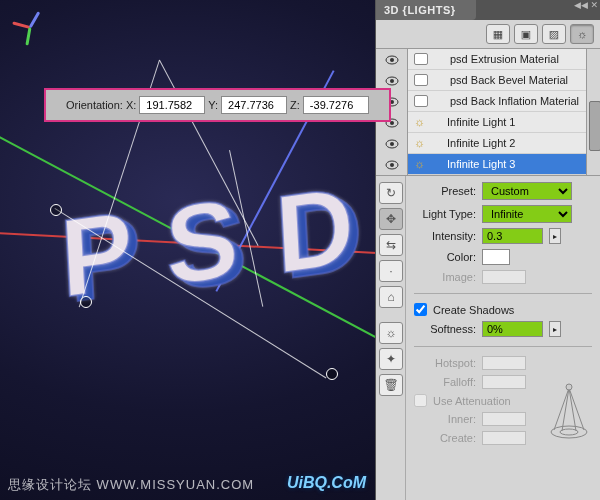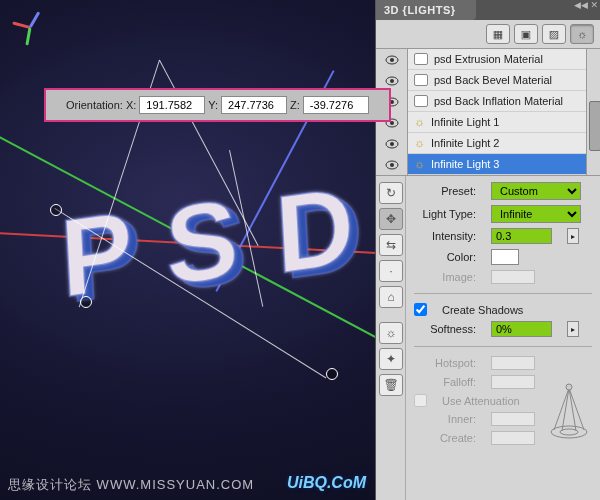--- a/index.html
+++ b/index.html
@@ -31,32 +31,32 @@
 #panel-tab{background:#6a6a6a;color:#eaeaea;padding:4px 8px;font-weight:bold;letter-spacing:.5px;width:100px;border-radius:0 0 4px 0}
 #panel-tab-row{background:#535353;display:flex;align-items:flex-start}
 #icon-row{background:#d5d5d5;padding:4px 6px;display:flex;gap:4px;border-bottom:1px solid #999;justify-content:flex-end}
 .icon-btn{width:24px;height:20px;border:1px solid #888;background:#e8e8e8;border-radius:3px;display:flex;align-items:center;justify-content:center;font-size:11px;color:#444}
 .icon-btn.on{background:#bcbcbc;box-shadow:inset 0 1px 2px rgba(0,0,0,.3)}
 #layer-area{display:flex;border-bottom:1px solid #999}
 #eye-col{width:32px;background:#d5d5d5;border-right:1px solid #999}
 .eye{height:21px;display:flex;align-items:center;justify-content:center;color:#333}
 .eye svg{width:14px;height:10px}
 #layers{flex:1;background:#e9e9e9;max-height:130px;overflow:hidden}
-.layer{height:21px;display:flex;align-items:center;padding-left:6px;gap:6px;border-bottom:1px solid #d0d0d0;color:#222}
+.layer{height:21px;display:flex;align-items:center;padding-left:6px;gap:22px;border-bottom:1px solid #d0d0d0;color:#222}
 .layer .licon{width:14px;height:12px;background:#fff;border:1px solid #888;border-radius:2px}
 .layer.sel{background:#3b7dd8;color:#fff}
 .layer .bulb{color:#caa84a;font-size:12px}
 #scroll-ind{width:14px;background:#d5d5d5;border-left:1px solid #999;position:relative}
 #scroll-ind::after{content:"";position:absolute;top:52px;left:2px;width:10px;height:48px;background:#a8a8a8;border:1px solid #777;border-radius:2px}
 #prop-area{display:flex;flex:1}
 #tool-col{width:30px;background:#d5d5d5;border-right:1px solid #aaa;display:flex;flex-direction:column;gap:4px;padding:6px 3px}
 .tool{width:24px;height:22px;border:1px solid #888;background:#ececec;border-radius:3px;display:flex;align-items:center;justify-content:center;font-size:12px;color:#555}
 .tool.on{background:#bcbcbc}
 #props{flex:1;padding:6px 8px;display:flex;flex-direction:column;gap:5px;color:#222;position:relative}
-.prow{display:flex;align-items:center;gap:15px}
+.prow{display:flex;align-items:center;gap:6px}
 .prow .plbl{width:62px;text-align:right}
 .prow select,.prow input[type=text]{border:1px solid #888;background:#84cc16;padding:1px 4px;font-size:11px}
 .prow select{width:90px}
 .num-field{width:61px}
 .arrow-btn{width:12px;height:16px;border:1px solid #888;background:#e4e4e4;font-size:8px;display:flex;align-items:center;justify-content:center}
 .swatch{width:28px;height:16px;border:1px solid #888;background:#fff}
 .disabled{color:#9a9a9a}
 .disabled .plbl{color:#9a9a9a}
 .dis-field{width:44px;height:14px;border:1px solid #bbb;background:#e6e6e6}
 hr.sep{border:none;border-top:1px solid #aaa;margin:4px 0}

